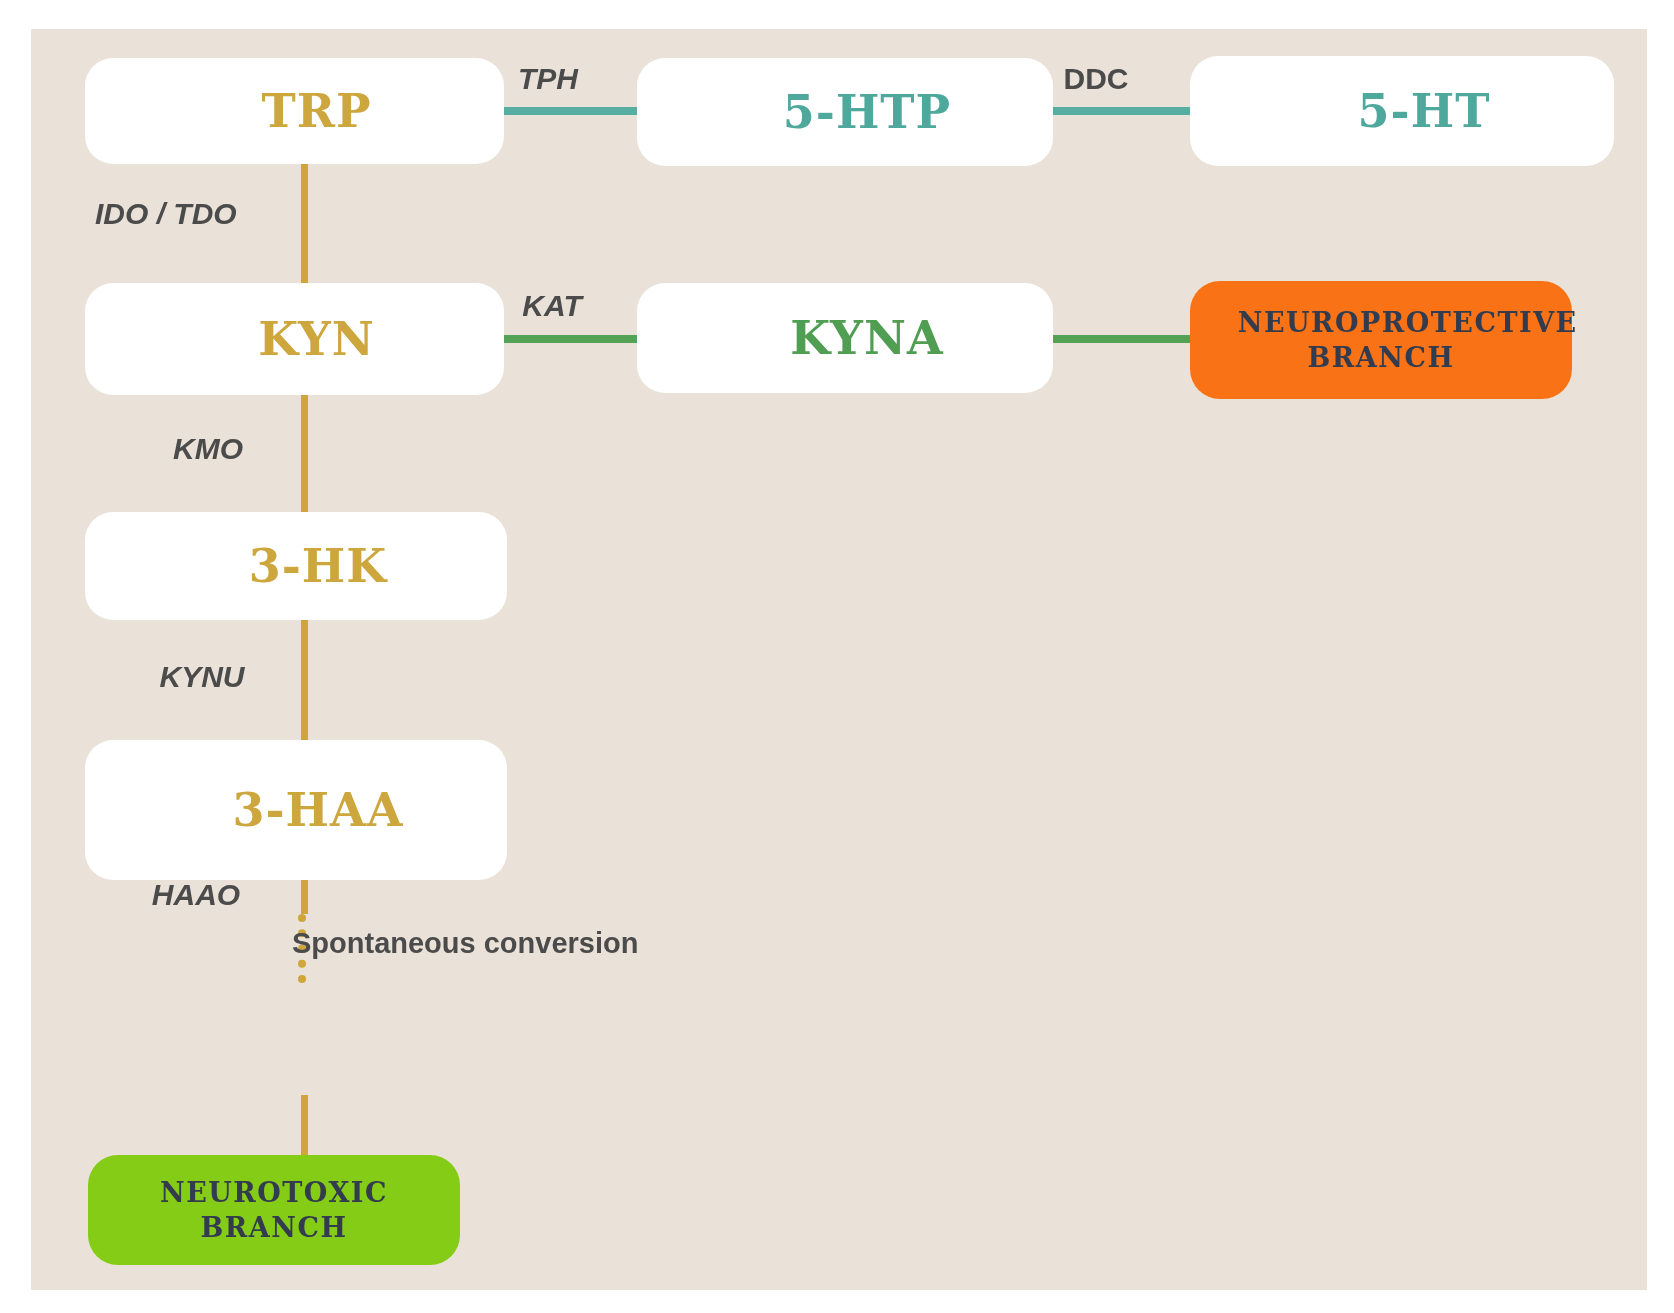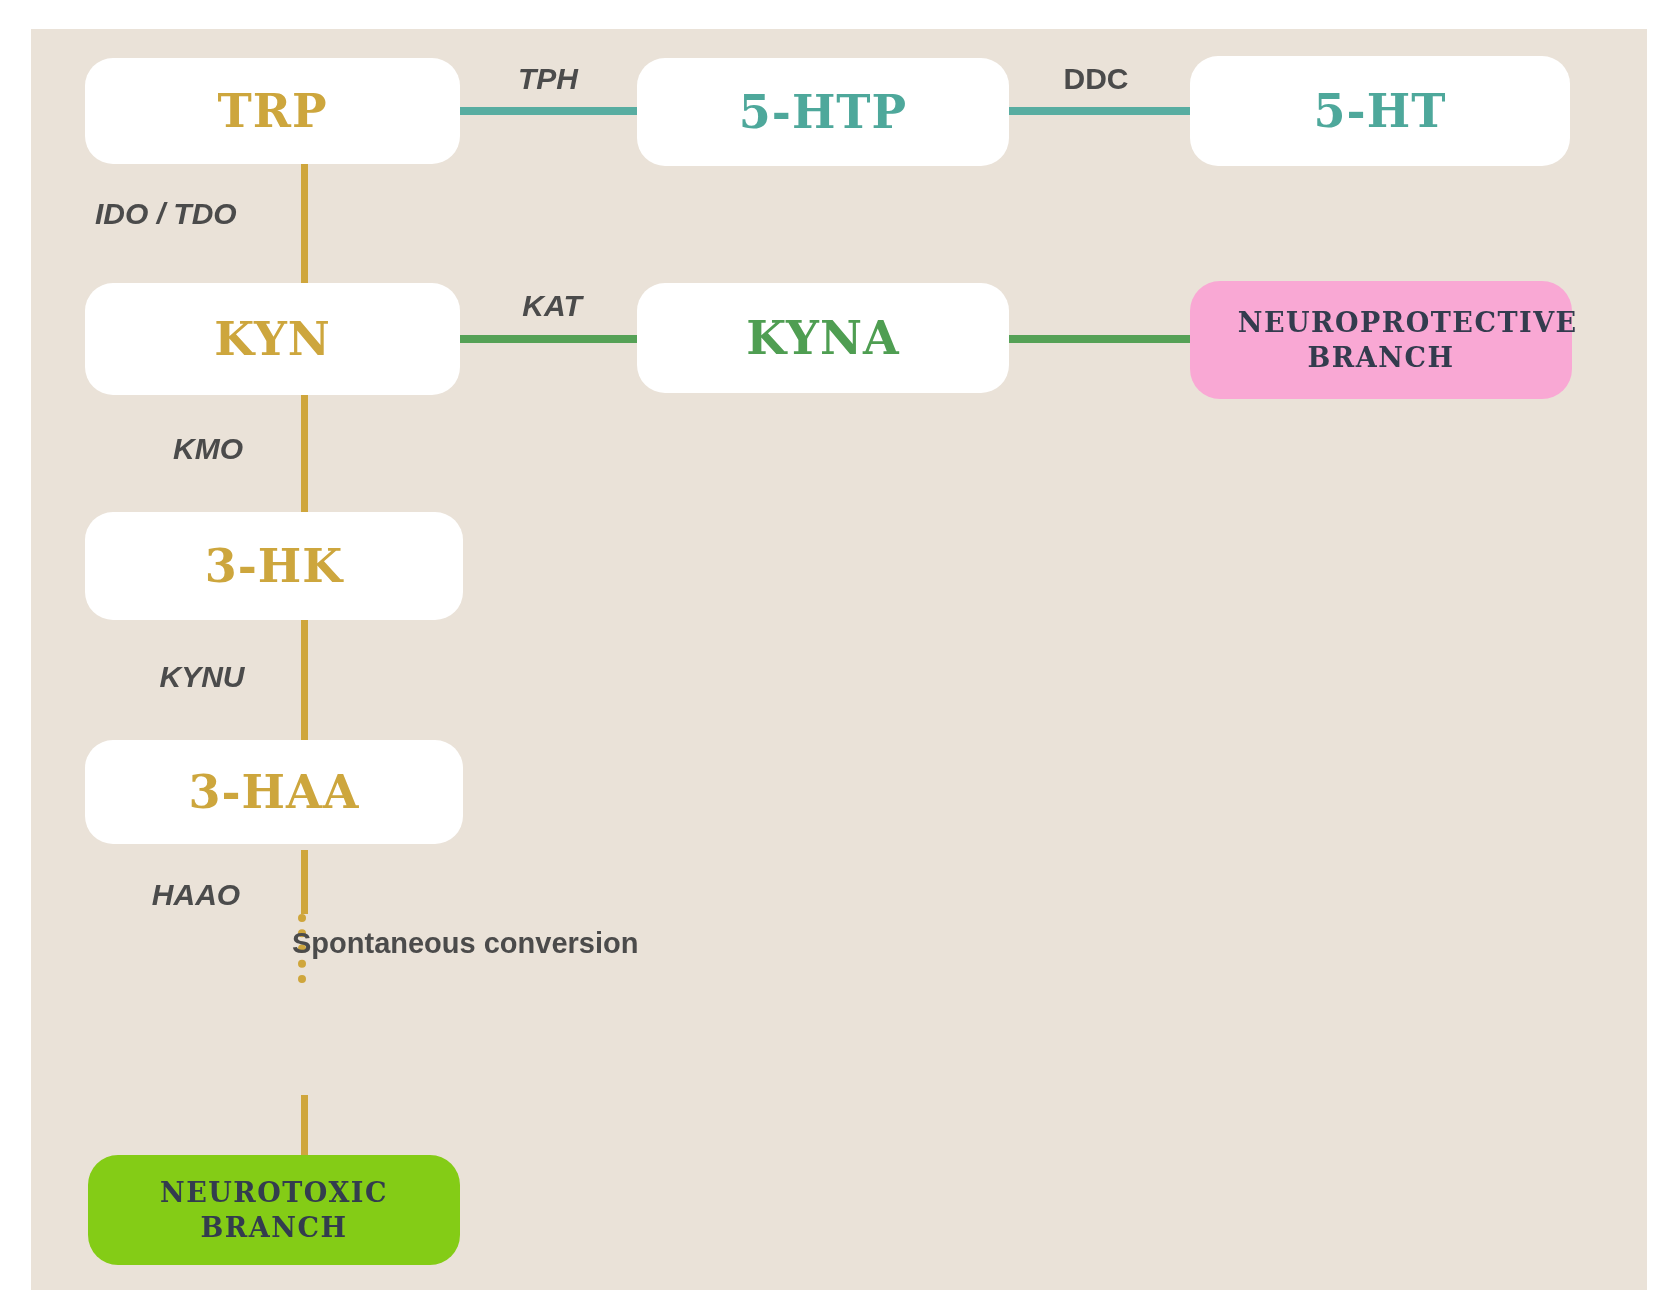--- a/index.html
+++ b/index.html
@@ -9,34 +9,34 @@
   }
   .panel{
     position:absolute;left:31px;top:29px;width:1616px;height:1261px;
     background:#eae2d8;
   }
   
   .node{
     position:absolute;background:#ffffff;border-radius:28px;
     display:flex;align-items:center;justify-content:center;
     font-family:"DejaVu Serif","Liberation Serif",serif;
-    font-weight:bold;font-size:46px;letter-spacing:1px;
+    font-weight:bold;font-size:46px;letter-spacing:1px;padding-left:44px;
   }
   .node.gold{color:#cda63d;}
   .node.teal{color:#4ea89b;}
   .node.green{color:#4f9e52;}
   
   .branch{
     position:absolute;border-radius:30px;
     display:flex;align-items:center;justify-content:center;text-align:center;
     font-family:"DejaVu Serif","Liberation Serif",serif;font-weight:bold;
     font-size:27px;letter-spacing:1.5px;line-height:1.3;color:#333c4e;
   }
   .branch .inner{max-width:75%;}
-  .branch.greenbg{background:#f9a8d4;}
+  .branch.greenbg{background:#f97316;}
   .branch.goldbg{background:#84cc16;}
   
   .hline{position:absolute;height:8px;}
   .hline.teal{background:#58ada1;}
   .hline.green{background:#55a156;}
   .vline{position:absolute;width:7px;left:270px;background:#cfa63c;}
   .vdotted{
     position:absolute;left:267px;width:0;height:0;
     border-left:8px dotted #cfa63c;
   }
@@ -83,21 +83,21 @@
   </div>
   <div class="node green" style="left:606px;top:254px;width:372px;height:110px;">
     <span>KYNA</span>
   </div>
   <div class="branch greenbg" style="left:1159px;top:252px;width:382px;height:118px;">
     <div class="inner">NEUROPROTECTIVE BRANCH</div>
   </div>
   <div class="node gold" style="left:54px;top:483px;width:378px;height:108px;">
     <span>3-HK</span>
   </div>
-  <div class="node gold" style="left:54px;top:711px;width:378px;height:104px;">
+  <div class="node gold" style="left:54px;top:711px;width:378px;height:140px;">
     <span>3-HAA</span>
   </div>
   <div class="branch goldbg" style="left:57px;top:1126px;width:372px;height:110px;">
     <div class="inner">NEUROTOXIC BRANCH</div>
   </div>
 
   <div class="enzyme center" style="left:447px;top:31px;">TPH</div>
   <div class="enzyme center upright" style="left:995px;top:31px;">DDC</div>
   <div class="enzyme" style="left:64px;top:166px;">IDO / TDO</div>
   <div class="enzyme center" style="left:451px;top:258px;">KAT</div>

